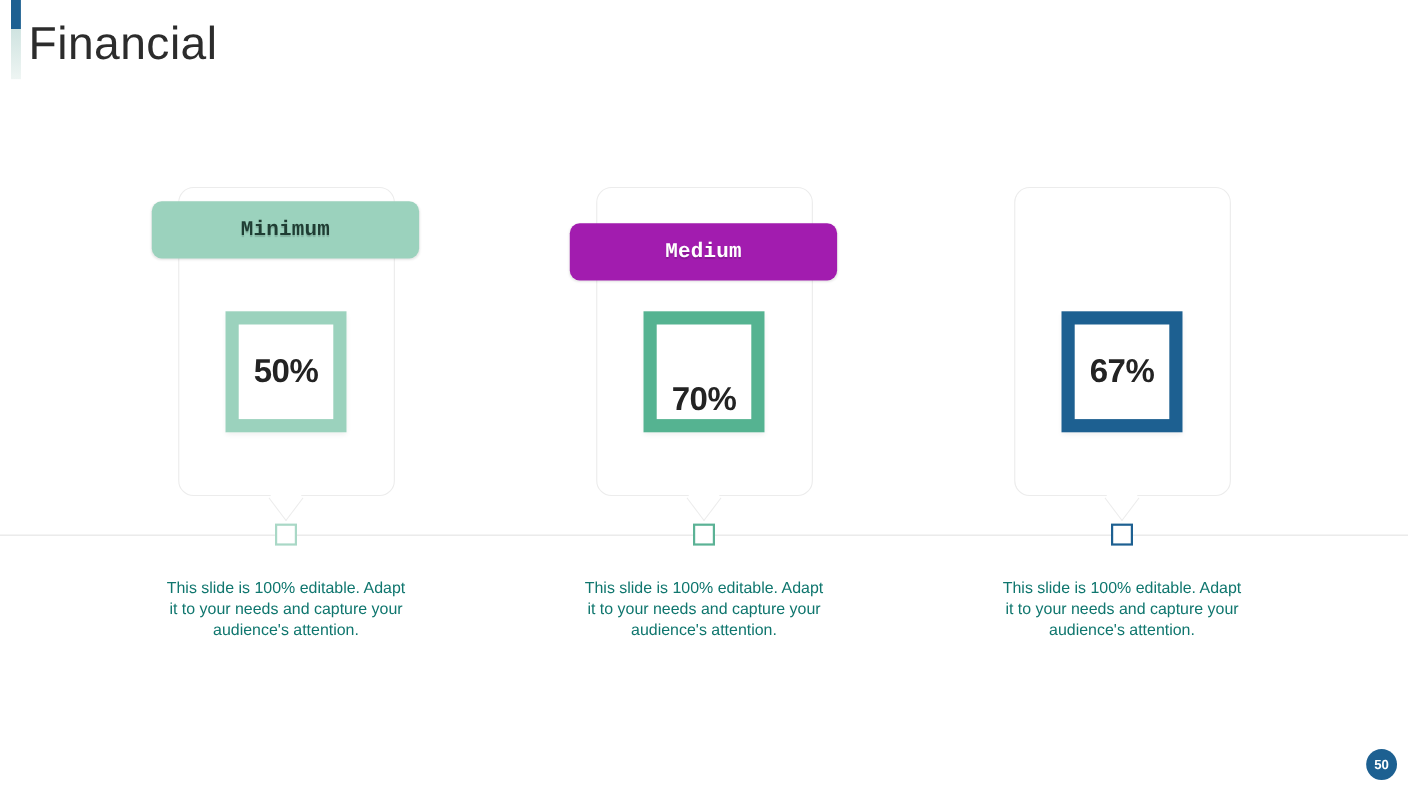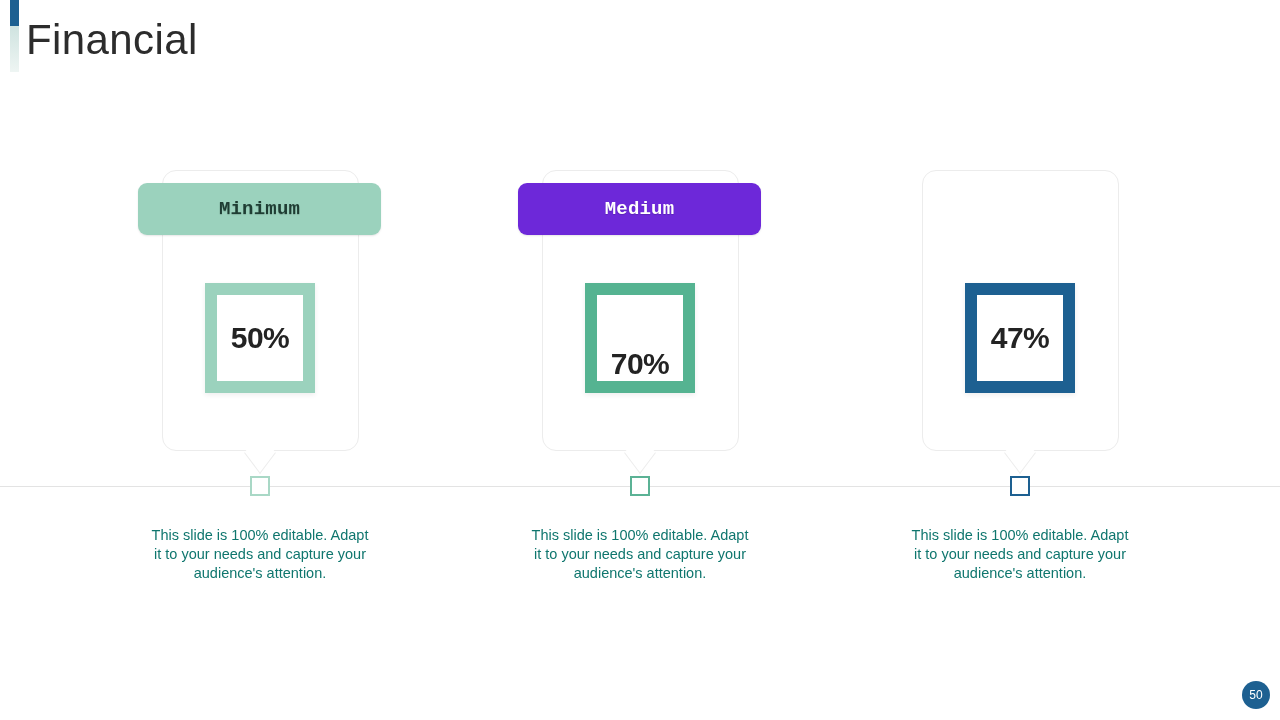--- a/index.html
+++ b/index.html
@@ -177,20 +177,21 @@
     bottom: 11px;
     width: 28px;
     height: 28px;
     border-radius: 50%;
     background: #1d6091;
     color: #ffffff;
     font-size: 12px;
     display: flex;
     align-items: center;
     justify-content: center;
+    font-weight: bold;
   }
 </style>
 </head>
 <body>
 
 <div class="slide">
 
   <div class="title-block">
     <div class="title-accent-bar" style="background: linear-gradient(rgb(29, 96, 145) 0px, rgb(29, 96, 145) 26px, rgb(207, 227, 224) 26px, rgb(238, 245, 243) 72px);"></div>
     <div class="page-title">Financial</div>
@@ -212,33 +213,33 @@
       <div class="column-text">This slide is 100% editable. Adapt it to your needs and capture your audience's attention.</div>
     </div>
 
     <div class="column c1">
       <div class="card-wrap">
         <div class="card-body"></div>
         <div class="card-notch"></div>
         <div class="percent-ring" style="border: 12px solid rgb(85, 179, 145); align-items: flex-end;">
           <span class="percent-value">70%</span>
         </div>
-        <div class="card-banner" style="background: #6d28d9;">
+        <div class="card-banner" style="background: #a21caf; margin-top: 20px;">
           <span class="card-banner-label" style="color: rgb(255, 255, 255);">Medium</span>
         </div>
       </div>
       <div class="column-text">This slide is 100% editable. Adapt it to your needs and capture your audience's attention.</div>
     </div>
 
     <div class="column c2">
       <div class="card-wrap">
         <div class="card-body"></div>
         <div class="card-notch"></div>
         <div class="percent-ring" style="border: 12px solid rgb(29, 96, 145);">
-          <span class="percent-value">47%</span>
+          <span class="percent-value">67%</span>
         </div>
       </div>
       <div class="column-text">This slide is 100% editable. Adapt it to your needs and capture your audience's attention.</div>
     </div>
 
   </div>
 
   <div class="timeline-line"></div>
   <div class="timeline-marker m0" style="border-color: rgb(169, 216, 198);"></div>
   <div class="timeline-marker m1" style="border-color: rgb(91, 178, 149);"></div>

